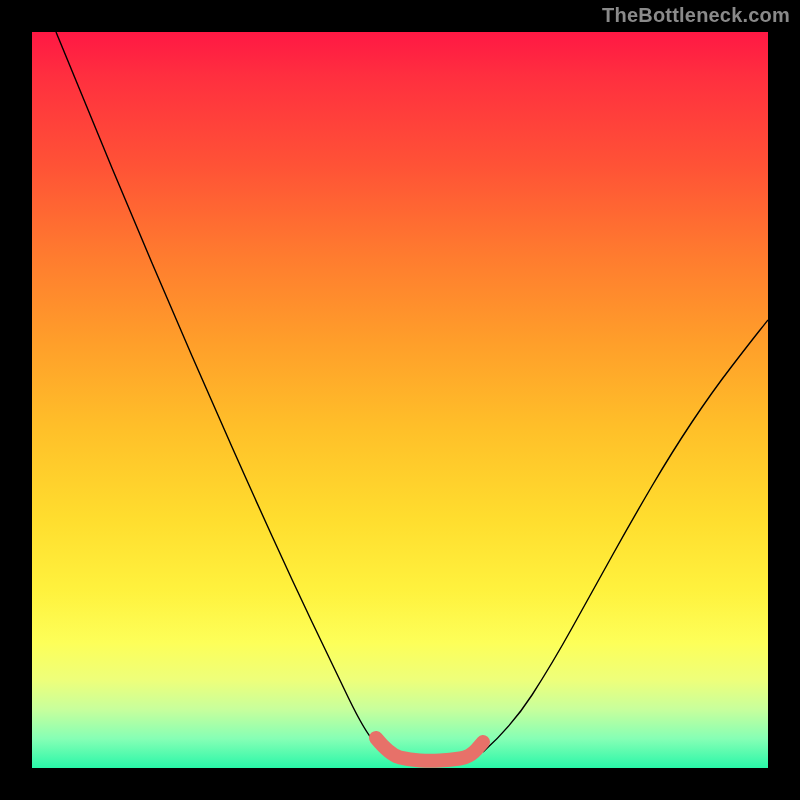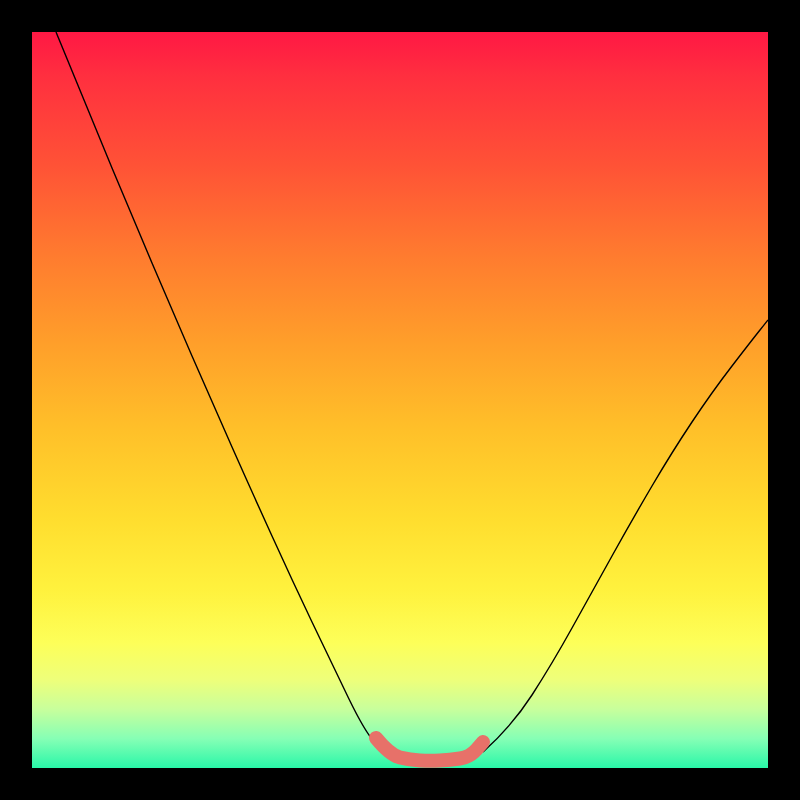--- a/index.html
+++ b/index.html
@@ -89,13 +89,14 @@
   <div class="plot-area">
     <div class="gradient"></div>
 
     <svg class="curves" viewBox="0 0 736 736" preserveAspectRatio="none">
       <path id="left-curve" class="curve" d="M 24 0 Q 60 88 80 136 Q 100 184 120 231 Q 140 278 160 324 Q 180 370 200 415 Q 220 460 240 504 Q 260 548 280 590 Q 300 632 316.5 666 Q 333 700 342.5 710 T 352 720"></path>
       <path id="right-curve" class="curve" d="M 451 720 Q 480 694 500 663 Q 520 632 540 596 Q 560 560 580 524 Q 600 488 620 454 Q 640 420 660 390 Q 680 360 700 334 Q 720 308 728 298 T 736 288"></path>
       <path id="valley" class="salmon" d="M 344 706 Q 358 723 368 725.5 Q 378 728 388 728.5 Q 398 729 408 728.5 Q 418 728 428 726.5 Q 438 725 444.5 717.5 T 451 710"></path>
     </svg>
   </div>
 
+  <div class="watermark">TheBottleneck.com</div>
 </div>
 
 </body></html>

